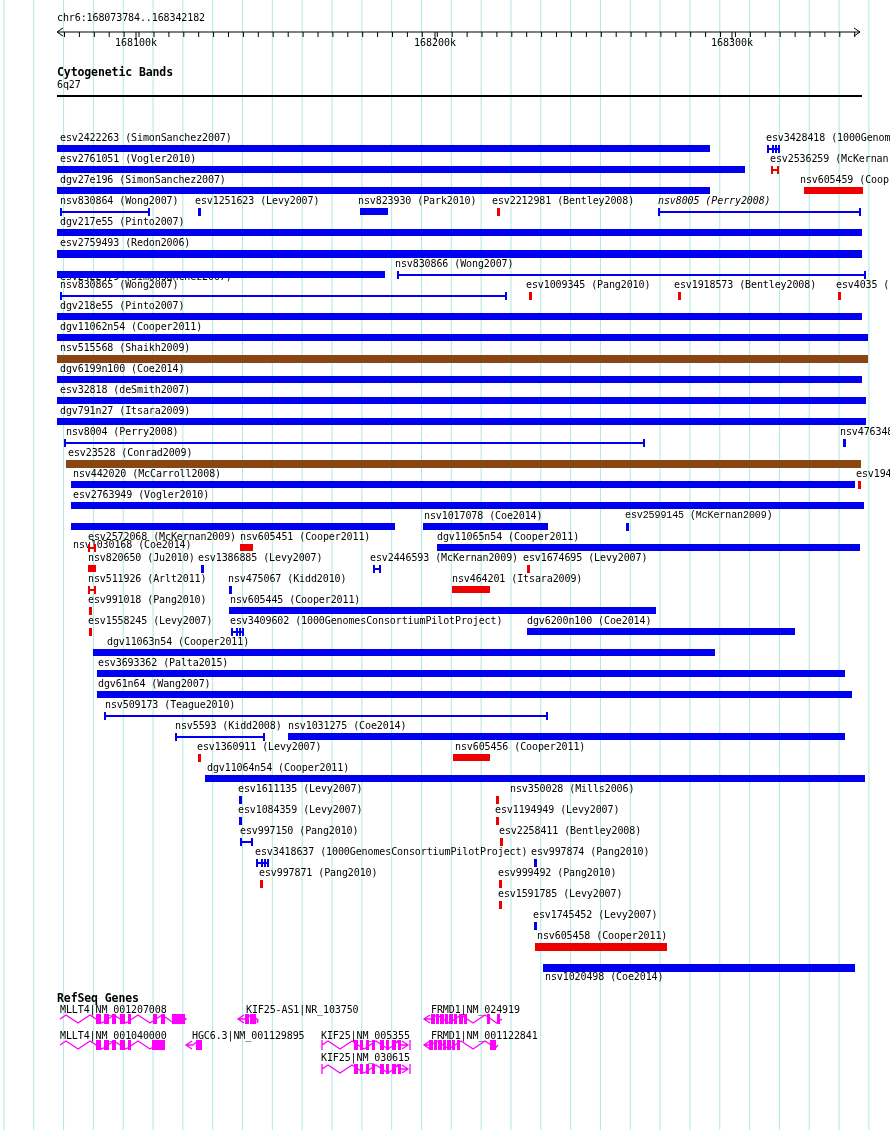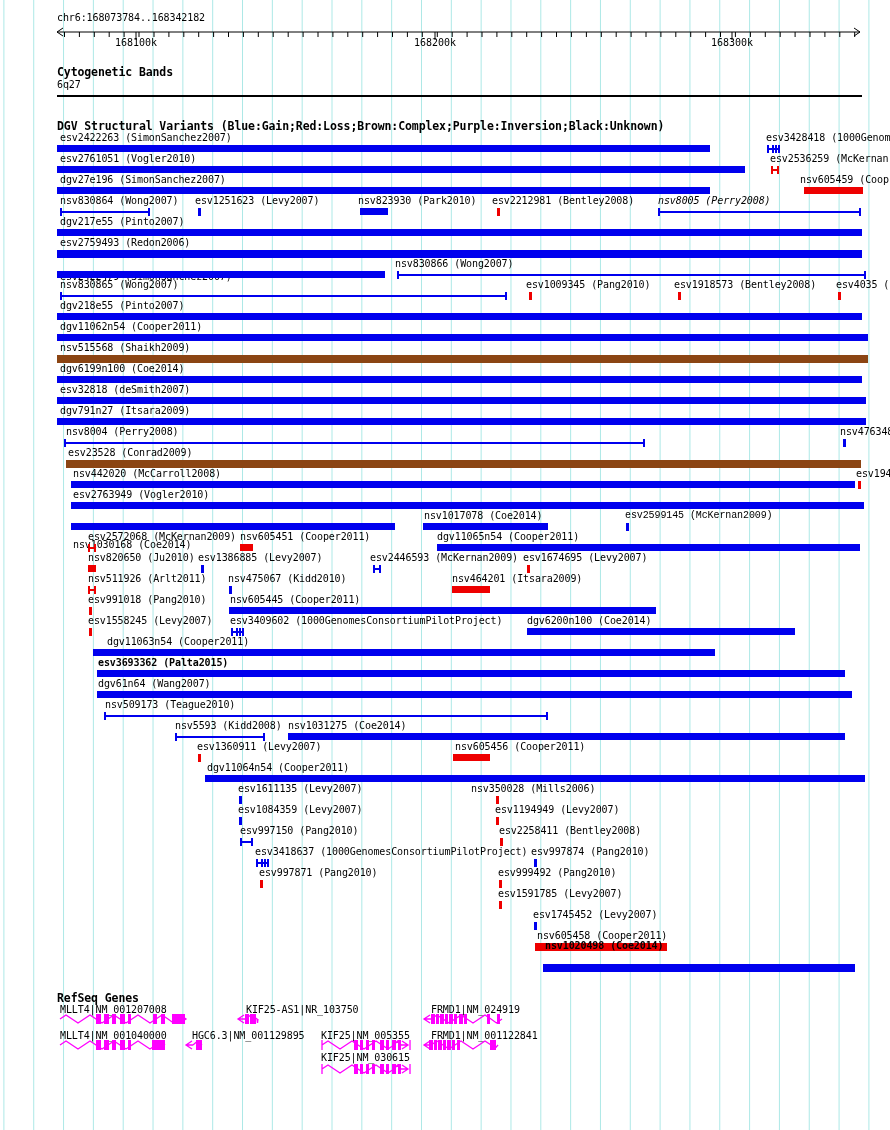--- a/index.html
+++ b/index.html
@@ -27,21 +27,20 @@
       <svg width="890" height="50">
         <path d="M57,32H860 M57,32 l6,-4 M57,32 l6,4 M860,32 l-6,-4 M860,32 l-6,4 M64.5,32v5 M79.4,32v5 M94.3,32v5 M109.2,32v5 M124.1,32v5 M139.0,32v5 M154.0,32v5 M168.9,32v5 M183.8,32v5 M198.7,32v5 M213.6,32v5 M228.5,32v5 M243.4,32v5 M258.3,32v5 M273.2,32v5 M288.2,32v5 M303.1,32v5 M318.0,32v5 M332.9,32v5 M347.8,32v5 M362.7,32v5 M377.6,32v5 M392.5,32v5 M407.4,32v5 M422.3,32v5 M437.3,32v5 M452.2,32v5 M467.1,32v5 M482.0,32v5 M496.9,32v5 M511.8,32v5 M526.7,32v5 M541.6,32v5 M556.5,32v5 M571.4,32v5 M586.4,32v5 M601.3,32v5 M616.2,32v5 M631.1,32v5 M646.0,32v5 M660.9,32v5 M675.8,32v5 M690.7,32v5 M705.6,32v5 M720.5,32v5 M735.4,32v5 M750.4,32v5 M765.3,32v5 M780.2,32v5 M795.1,32v5 M810.0,32v5 M824.9,32v5 M839.8,32v5 M854.7,32v5 M136,32v8 M435,32v8 M732,32v8" stroke="#000000" fill="none" stroke-width="1"></path>
       </svg>
       <div class="rlabel" style="left: 136px; top: 38px;">168100k</div>
       <div class="rlabel" style="left: 435px; top: 38px;">168200k</div>
       <div class="rlabel" style="left: 732px; top: 38px;">168300k</div>
     </div>
   <div class="lbl bold" style="left:57px;top:66px;">Cytogenetic Bands</div>
   <div class="lbl" style="left:57px;top:80px;">6q27</div>
   <div class="axisline" style="left:57px;top:95px;width:805px;height:2px;"></div>
-  <div class="lbl bold" style="left:57px;top:120px;">DGV Structural Variants (Blue:Gain;Red:Loss;Brown:Complex;Purple:Inversion;Black:Unknown)</div>
   <div id="dgv-rows">
       <div class="lbl" style="left: 60px; top: 133px;">esv2422263 (SimonSanchez2007)</div>
       <div class="bar" style="left: 57px; top: 145px; width: 653px; height: 7px; background: rgb(0, 0, 238);"></div>
       <div class="lbl" style="left: 766px; top: 133px;">esv3428418 (1000Genom</div>
       <div class="bracket" style="left: 767px; top: 145px; width: 13px;">
         <div class="bline" style="left: 0px; width: 13px; background: rgb(0, 0, 238);"></div>
         <div class="cap" style="left: 0px; background: rgb(0, 0, 238);"></div>
         <div class="cap" style="left: 5px; background: rgb(0, 0, 238);"></div>
         <div class="cap" style="left: 8px; background: rgb(0, 0, 238);"></div>
         <div class="cap" style="left: 11px; background: rgb(0, 0, 238);"></div>
@@ -177,21 +176,21 @@
         <div class="bline" style="left: 0px; width: 13px; background: rgb(0, 0, 238);"></div>
         <div class="cap" style="left: 0px; background: rgb(0, 0, 238);"></div>
         <div class="cap" style="left: 5px; background: rgb(0, 0, 238);"></div>
         <div class="cap" style="left: 8px; background: rgb(0, 0, 238);"></div>
         <div class="cap" style="left: 11px; background: rgb(0, 0, 238);"></div>
       </div>
       <div class="lbl" style="left: 527px; top: 616px;">dgv6200n100 (Coe2014)</div>
       <div class="bar" style="left: 527px; top: 628px; width: 268px; height: 7px; background: rgb(0, 0, 238);"></div>
       <div class="lbl" style="left: 95px; top: 637px; padding-left: 12px;">dgv11063n54 (Cooper2011)</div>
       <div class="bar" style="left: 93px; top: 649px; width: 622px; height: 7px; background: rgb(0, 0, 238);"></div>
-      <div class="lbl" style="left: 98px; top: 658px; font-weight: bold;">esv3693362 (Palta2015)</div>
+      <div class="lbl" style="left: 98px; top: 658px;">esv3693362 (Palta2015)</div>
       <div class="bar" style="left: 97px; top: 670px; width: 748px; height: 7px; background: rgb(0, 0, 238);"></div>
       <div class="lbl" style="left: 98px; top: 679px;">dgv61n64 (Wang2007)</div>
       <div class="bar" style="left: 97px; top: 691px; width: 755px; height: 7px; background: rgb(0, 0, 238);"></div>
       <div class="lbl" style="left: 105px; top: 700px;">nsv509173 (Teague2010)</div>
       <div class="bracket" style="left: 104px; top: 712px; width: 444px;">
         <div class="bline" style="left: 0px; width: 444px; background: rgb(0, 0, 238);"></div>
         <div class="cap" style="left: 0px; background: rgb(0, 0, 238);"></div>
         <div class="cap" style="left: 442px; background: rgb(0, 0, 238);"></div>
       </div>
       <div class="lbl" style="left: 175px; top: 721px;">nsv5593 (Kidd2008)</div>
@@ -203,21 +202,21 @@
       <div class="lbl" style="left: 288px; top: 721px;">nsv1031275 (Coe2014)</div>
       <div class="bar" style="left: 288px; top: 733px; width: 557px; height: 7px; background: rgb(0, 0, 238);"></div>
       <div class="lbl" style="left: 197px; top: 742px;">esv1360911 (Levy2007)</div>
       <div class="tick" style="left: 198px; top: 754px; background: rgb(238, 0, 0);"></div>
       <div class="lbl" style="left: 455px; top: 742px;">nsv605456 (Cooper2011)</div>
       <div class="bar" style="left: 453px; top: 754px; width: 37px; height: 7px; background: rgb(238, 0, 0);"></div>
       <div class="lbl" style="left: 207px; top: 763px;">dgv11064n54 (Cooper2011)</div>
       <div class="bar" style="left: 205px; top: 775px; width: 660px; height: 7px; background: rgb(0, 0, 238);"></div>
       <div class="lbl" style="left: 238px; top: 784px;">esv1611135 (Levy2007)</div>
       <div class="tick" style="left: 239px; top: 796px; background: rgb(0, 0, 238);"></div>
-      <div class="lbl" style="left: 471px; top: 784px;">nsv350028 (Mills2006)</div>
+      <div class="lbl" style="left: 510px; top: 784px;">nsv350028 (Mills2006)</div>
       <div class="tick" style="left: 496px; top: 796px; background: rgb(238, 0, 0);"></div>
       <div class="lbl" style="left: 238px; top: 805px;">esv1084359 (Levy2007)</div>
       <div class="tick" style="left: 239px; top: 817px; background: rgb(0, 0, 238);"></div>
       <div class="lbl" style="left: 495px; top: 805px;">esv1194949 (Levy2007)</div>
       <div class="tick" style="left: 496px; top: 817px; background: rgb(238, 0, 0);"></div>
       <div class="lbl" style="left: 240px; top: 826px;">esv997150 (Pang2010)</div>
       <div class="bracket" style="left: 240px; top: 838px; width: 13px;">
         <div class="bline" style="left: 0px; width: 13px; background: rgb(0, 0, 238);"></div>
         <div class="cap" style="left: 0px; background: rgb(0, 0, 238);"></div>
         <div class="cap" style="left: 11px; background: rgb(0, 0, 238);"></div>
@@ -237,21 +236,21 @@
       <div class="lbl" style="left: 259px; top: 868px;">esv997871 (Pang2010)</div>
       <div class="tick" style="left: 260px; top: 880px; background: rgb(238, 0, 0);"></div>
       <div class="lbl" style="left: 498px; top: 868px;">esv999492 (Pang2010)</div>
       <div class="tick" style="left: 499px; top: 880px; background: rgb(238, 0, 0);"></div>
       <div class="lbl" style="left: 498px; top: 889px;">esv1591785 (Levy2007)</div>
       <div class="tick" style="left: 499px; top: 901px; background: rgb(238, 0, 0);"></div>
       <div class="lbl" style="left: 533px; top: 910px;">esv1745452 (Levy2007)</div>
       <div class="tick" style="left: 534px; top: 922px; background: rgb(0, 0, 238);"></div>
       <div class="lbl" style="left: 537px; top: 931px;">nsv605458 (Cooper2011)</div>
       <div class="bar" style="left: 535px; top: 943px; width: 132px; height: 8px; background: rgb(238, 0, 0);"></div>
-      <div class="lbl" style="left: 545px; top: 941px; font-weight: bold;">nsv1020498 (Coe2014)</div>
+      <div class="lbl" style="left: 545px; top: 972px;">nsv1020498 (Coe2014)</div>
       <div class="bar" style="left: 543px; top: 964px; width: 312px; height: 8px; background: rgb(0, 0, 238);"></div>
     </div>
   <div class="lbl bold" style="left:57px;top:992px;">RefSeq Genes</div>
   <div id="refseq">
       <div class="lbl" style="left: 60px; top: 1005px;">MLLT4|NM_001207008</div>
       <div class="lbl" style="left: 246px; top: 1005px;">KIF25-AS1|NR_103750</div>
       <div class="lbl" style="left: 431px; top: 1005px;">FRMD1|NM_024919</div>
       <div class="lbl" style="left: 60px; top: 1031px;">MLLT4|NM_001040000</div>
       <div class="lbl" style="left: 192px; top: 1031px;">HGC6.3|NM_001129895</div>
       <div class="lbl" style="left: 321px; top: 1031px;">KIF25|NM_005355</div>

